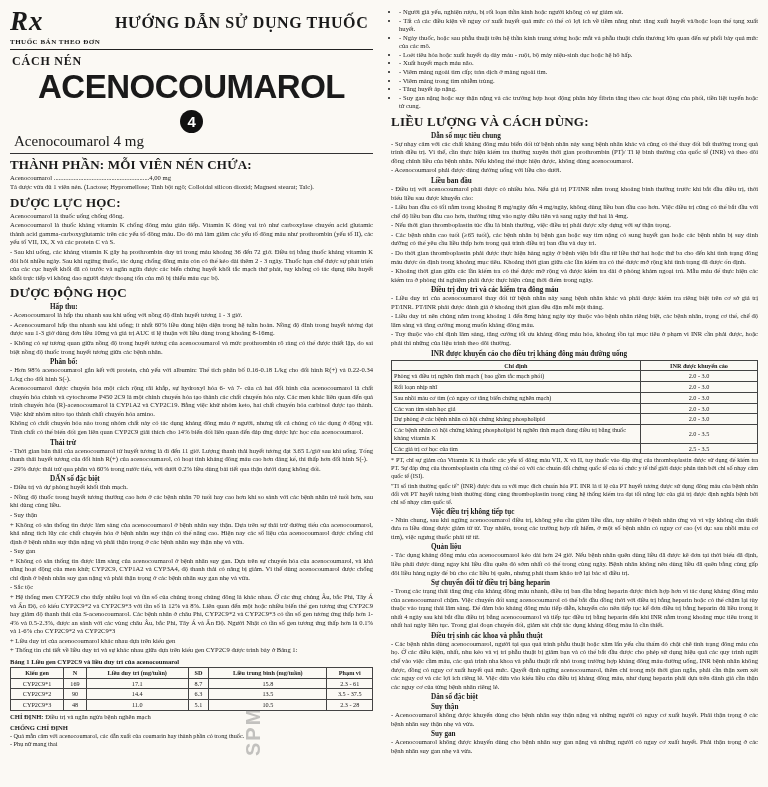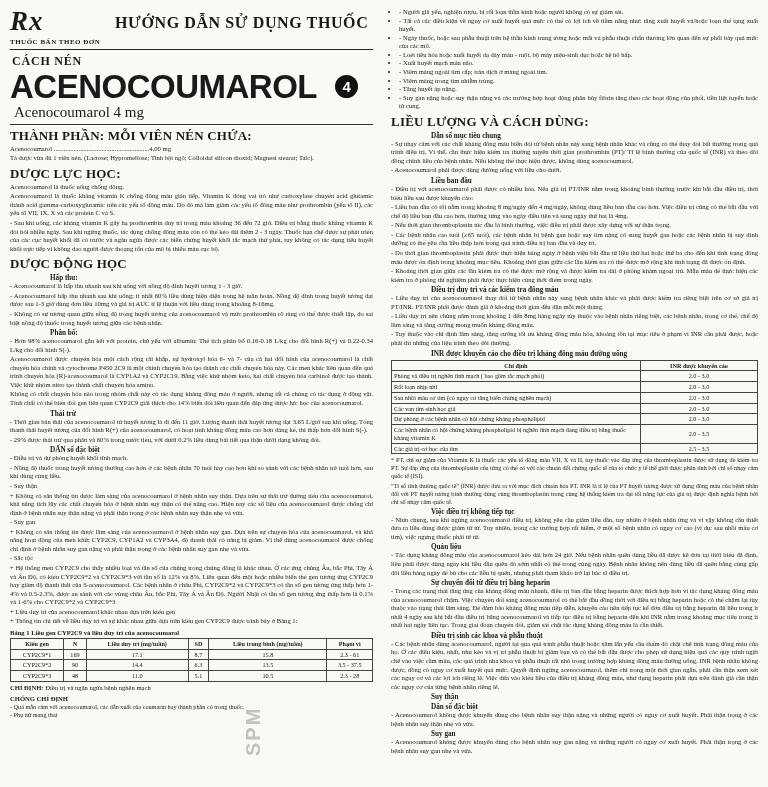--- a/index.html
+++ b/index.html
@@ -25,21 +25,21 @@
   
   .hdr{display:flex;align-items:flex-start;gap:10px;border-bottom:1px solid #222;padding-bottom:3px;margin-bottom:4px;}
   .rx{font-family:"Liberation Serif",serif;font-size:27px;font-weight:bold;font-style:italic;line-height:1;letter-spacing:1px;}
   .rx-sub{font-size:7px;font-weight:bold;letter-spacing:.5px;margin-top:3px;}
   .hdr-title{flex:1;text-align:center;font-size:16px;font-weight:bold;letter-spacing:.6px;padding-top:6px;}
 
   .form{font-size:12px;font-weight:bold;letter-spacing:.8px;margin:4px 0 0 2px;}
   .brand{
     font-family:"Liberation Sans",sans-serif;
     font-size:33px;font-weight:bold;letter-spacing:-0.5px;
-    line-height:1.02;margin:1px 0 0 0;display:flex;align-items:center;gap:18px;
+    line-height:1.02;margin:1px 0 0 0;display:flex;align-items:center;gap:6px;flex-direction:column;
   }
   .brand .strength{
     display:inline-flex;align-items:center;justify-content:center;
     width:23px;height:23px;border-radius:50%;
     background:#111;color:#fff;font-size:15px;font-weight:bold;
     font-family:"Liberation Sans",sans-serif;
   }
   .inn{font-family:"Liberation Serif",serif;font-size:15px;margin:0 0 3px 4px;}
   .rule{border-bottom:1px solid #333;margin:2px 0 3px 0;}
 
@@ -260,22 +260,22 @@
 
     <h3 class="sub">Quản liệu</h3>
     <p>- Tác dụng kháng đông máu của acenocoumarol kéo dài hơn 24 giờ. Nếu bệnh nhân quên dùng liều đã được kê đơn tại thời biểu đã định, liều phải được dùng ngay khi liều đầu quên đó sớm nhất có thể trong cùng ngày. Bệnh nhân không nên dùng liều đã quên bằng cùng gấp đôi liều hàng ngày để bù cho các liều bị quên, nhưng phải tham khảo trở lại bác sĩ điều trị.</p>
 
     <h3 class="sub">Sự chuyển đổi từ điều trị bằng heparin</h3>
     <p>- Trong các trạng thái tăng ứng của kháng đông máu nhanh, điều trị ban đầu bằng heparin được thích hợp hơn vì tác dụng kháng đông máu của acenocoumarol chậm. Việc chuyển đổi sang acenocoumarol có thể bắt đầu đồng thời với điều trị bằng heparin hoặc có thể chậm lại tùy thuộc vào trạng thái lâm sàng. Để đảm bảo kháng đông máu tiếp diễn, khuyến cáo nên tiếp tục kế đơn điều trị bằng heparin đủ liều trong ít nhất 4 ngày sau khi bắt đầu điều trị bằng acenocoumarol và tiếp tục điều trị bằng heparin đến khi INR nằm trong khoảng mục tiêu trong ít nhất hai ngày liên tục. Trong giai đoạn chuyển đổi, giảm sát chặt tác dụng kháng đông máu là cần thiết.</p>
 
     <h3 class="sub">Điều trị sinh các khoa và phẫu thuật</h3>
     <p>- Các bệnh nhân dùng acenocoumarol, người tại qua quá trình phẫu thuật hoặc xâm lấn yếu cầu thẩm đó chặt chẽ tình trạng đông máu của họ. Ở các điều kiện, nhất, nhu kéo và vị trí phẫu thuật bị giảm bạn và có thể bắt đầu được cho phép sử dụng hiệu quả các quy trình ngừt chế vào việc cầm máu, các quá trình nha khoa và phẫu thuật rất nhỏ trong trường hợp kháng đông máu đường uống, INR bệnh nhân không được, đồng có nguy cơ xuất huyết quá mức. Quyết định ngừng acenocoumarol, thêm chỉ trong một thời gian ngắn, phải cần thận xem xét các nguy cơ và các lợi ích riêng lẻ. Việc dừa vào kiểu liều của điều trị khàng đông máu, như dụng heparin phải dựa trên đánh giá cần thận các nguy cơ của từng bệnh nhân riêng lẻ.</p>
 
+    <h3 class="sub">Dân số đặc biệt</h3>
     <h3 class="sub">Suy thận</h3>
-    <h3 class="sub">Dân số đặc biệt</h3>
     <p>- Acenocoumarol không được khuyến dùng cho bệnh nhân suy thận nặng và những người có nguy cơ xuất huyết. Phải thận trọng ở các bệnh nhân suy thận nhẹ và vừa.</p>
     <h3 class="sub">Suy gan</h3>
     <p>- Acenocoumarol không được khuyến dùng cho bệnh nhân suy gan nặng và những người có nguy cơ xuất huyết. Phải thận trọng ở các bệnh nhân suy gan nhẹ và vừa.</p>
 
   </div>
 
   <div class="watermark">SPM</div>
 </div>
 
 </body></html>

